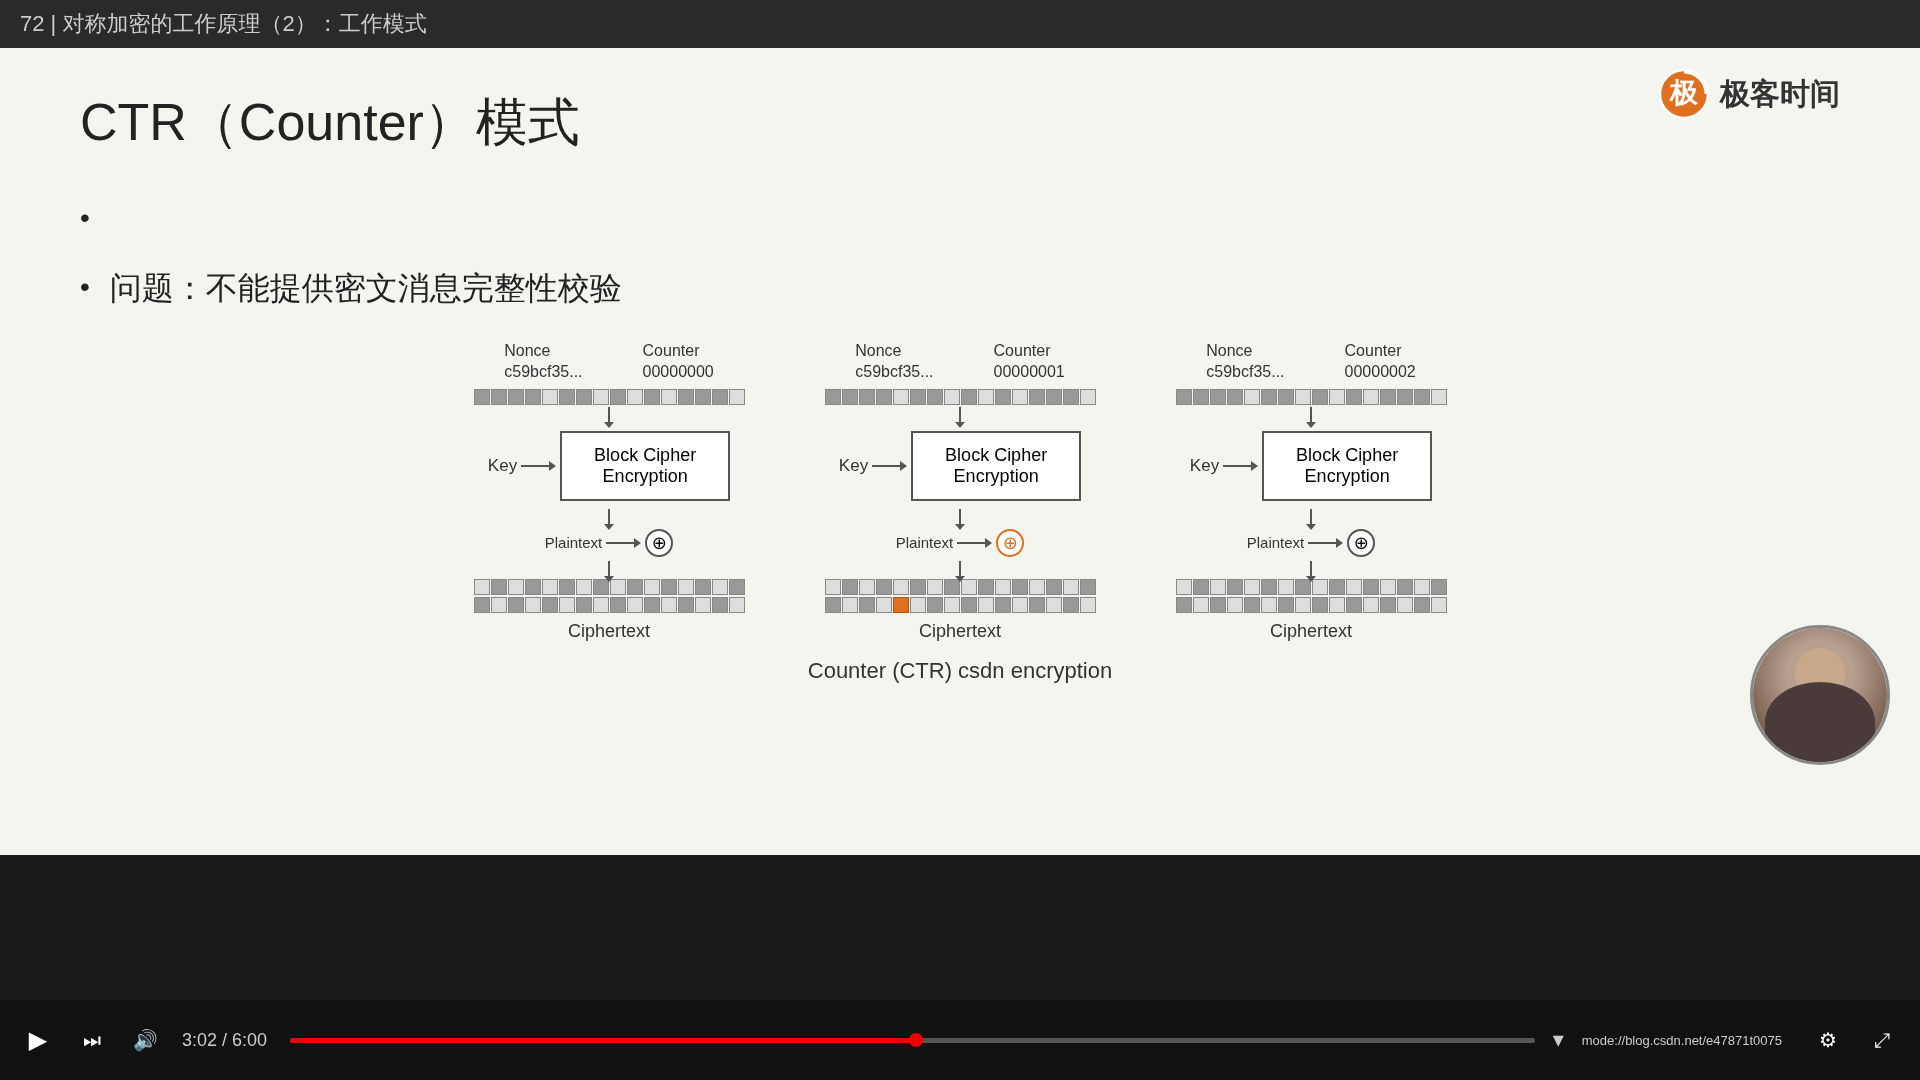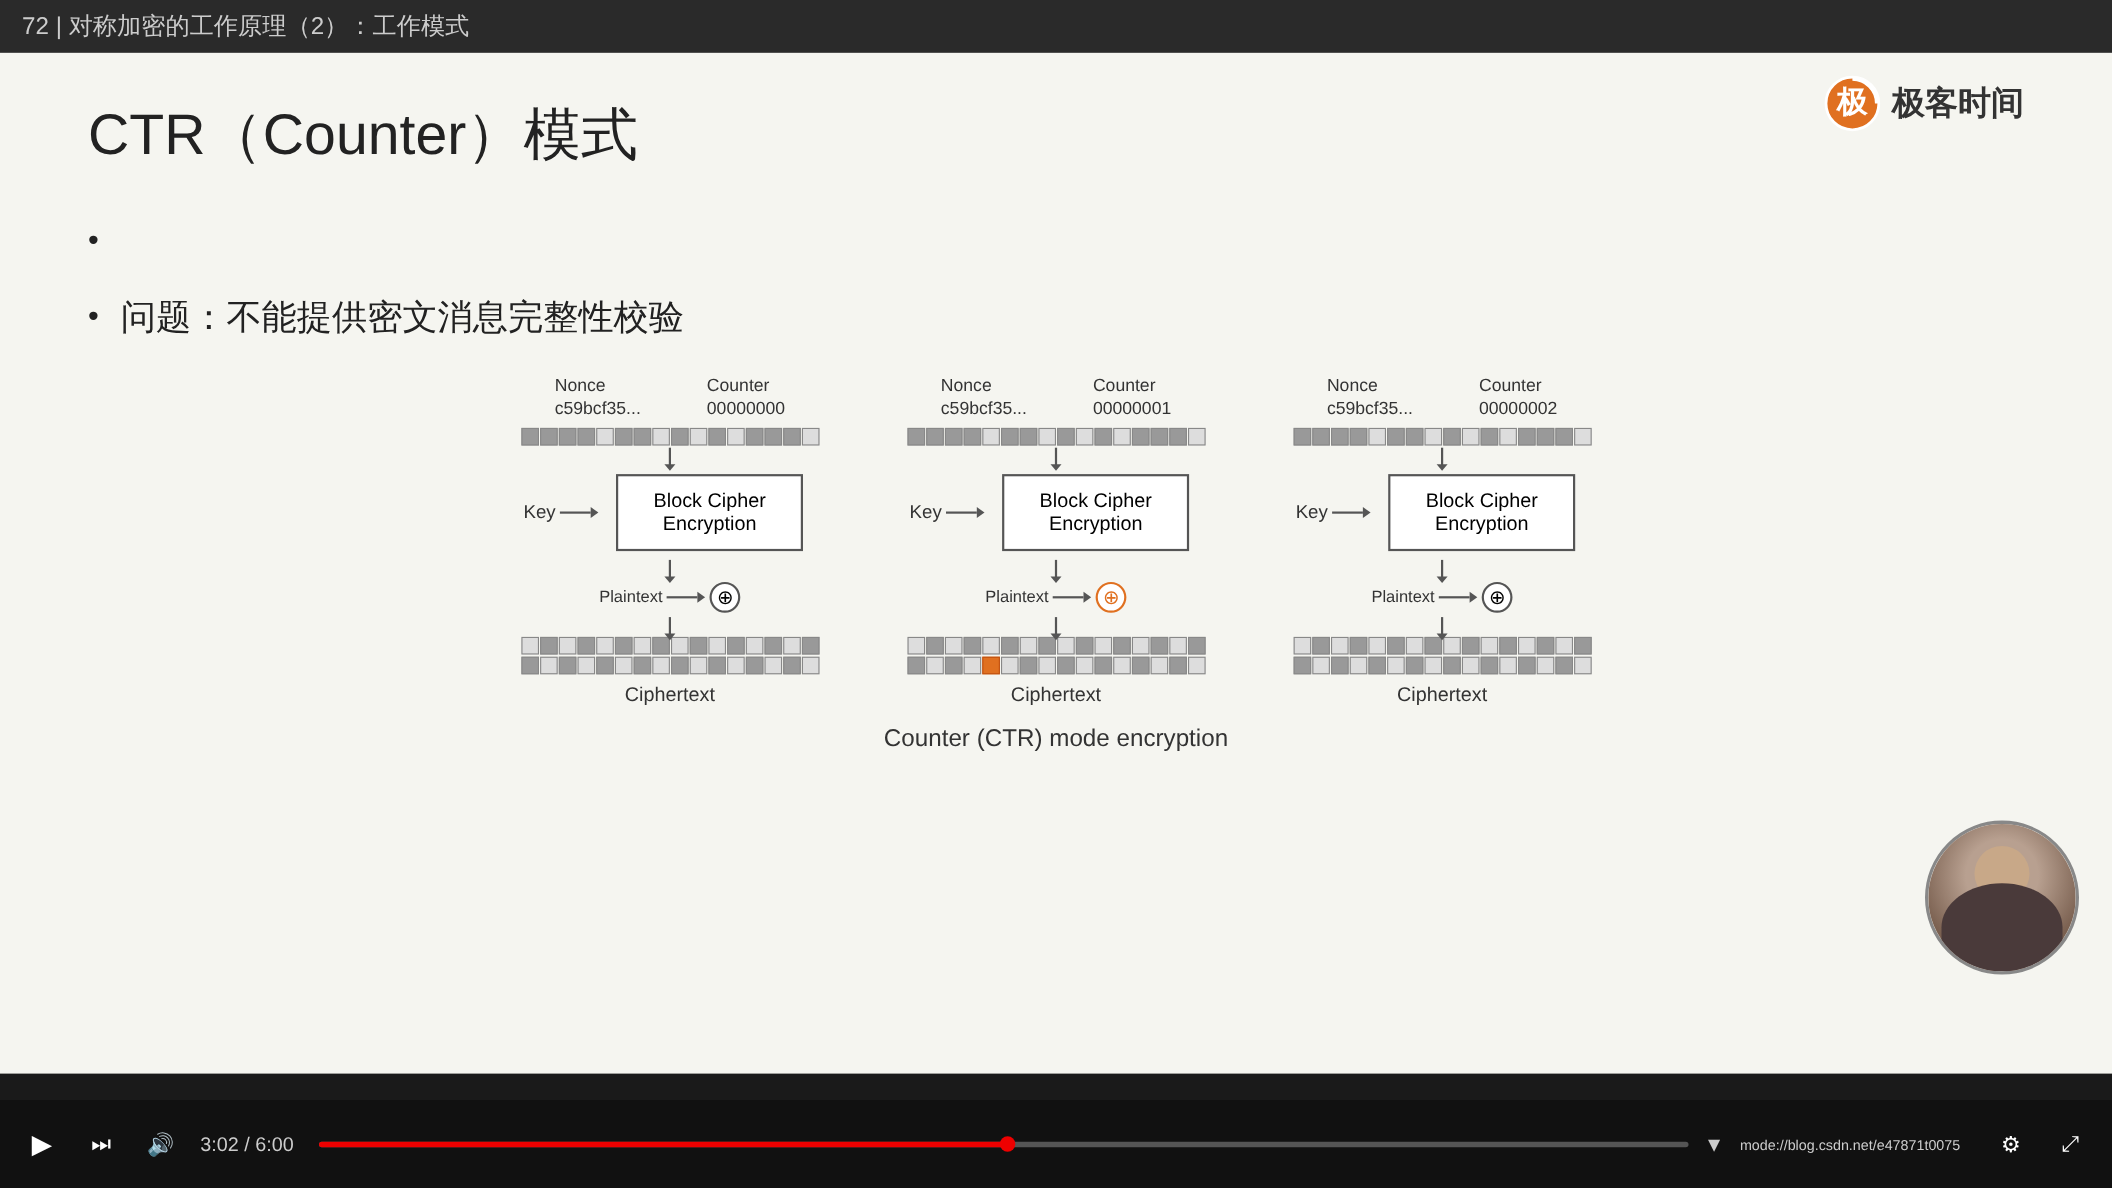--- a/index.html
+++ b/index.html
@@ -8,21 +8,21 @@
       width: 1920px;
       height: 1080px;
       background: #1a1a1a;
       font-family: 'Arial', 'Microsoft YaHei', sans-serif;
       overflow: hidden;
       position: relative;
     }
 
     #main-content {
       width: 1920px;
-      height: 976px;
+      height: 855px;
       background: #f5f5f0;
       position: relative;
     }
 
     #title-bar {
       background: #2a2a2a;
       color: #ccc;
       font-size: 22px;
       padding: 10px 20px;
       display: flex;
@@ -109,21 +109,21 @@
       color: #333;
       line-height: 1.3;
     }
 
     .block-cipher-box {
       border: 2px solid #555;
       padding: 12px 20px;
       text-align: center;
       font-size: 18px;
       background: #fff;
-      margin: 4px 12px;
+      margin: 4px 0;
       min-width: 170px;
     }
 
     .ciphertext-label {
       font-size: 18px;
       color: #333;
       text-align: right;
       margin-top: 4px;
     }
 
@@ -607,21 +607,21 @@
             <div class="seg seg-dark"></div>
               <div class="seg"></div>
               <div class="seg seg-dark"></div>
               <div class="seg"></div>
           </div>
           <div class="ciphertext-label">Ciphertext</div>
         </div>
 
       </div>
 
-      <div class="diagram-caption">Counter (CTR) mode encryption</div>
+      <div class="diagram-caption">Counter (CTR) csdn encryption</div>
     </div>
 
   </div>
 
   <div id="avatar-container">
     <div id="avatar-placeholder">
       <div class="avatar-head"></div>
       <div class="avatar-body"></div>
     </div>
   </div>

